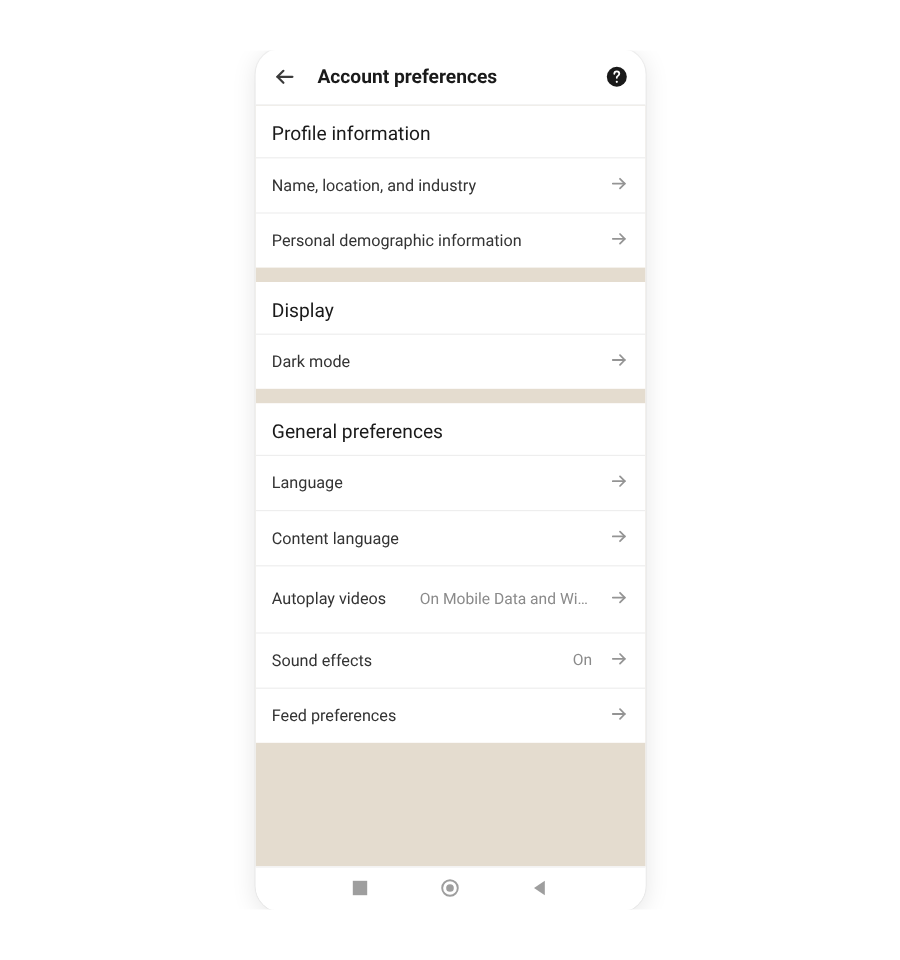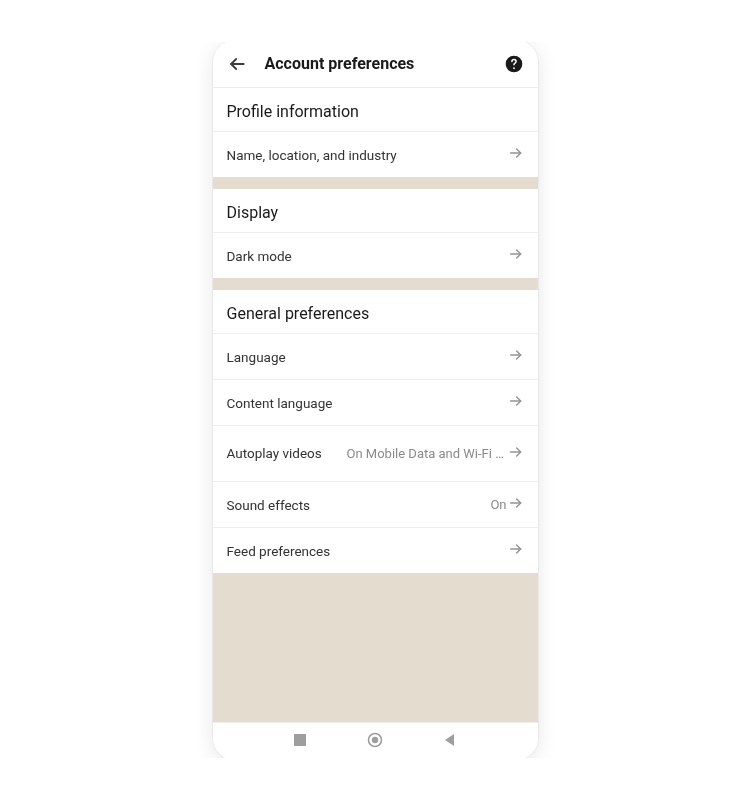--- a/index.html
+++ b/index.html
@@ -72,21 +72,21 @@
       font-size: 16px;
       font-weight: 400;
       color: #1a1a1a;
     }
     .row {
       display: flex;
       align-items: center;
       padding: 0 14px;
       min-height: 46px;
       border-top: 1px solid #eeeeee;
-      gap: 1px;
+      gap: 14px;
     }
     .row-label {
       font-size: 13.5px;
       color: #333333;
       flex-shrink: 0;
     }
     .row-label.wrap {
       max-width: 120px;
       line-height: 1.3;
       text-align: right;
@@ -156,20 +156,30 @@
           <span class="row-label">Name, location, and industry</span>
           <span class="row-spacer"></span>
           <span class="row-arrow">
             <svg width="16" height="16" viewBox="0 0 24 24" fill="none" stroke="currentColor" stroke-width="2.2" stroke-linecap="round" stroke-linejoin="round">
                 <line x1="4" y1="12" x2="19" y2="12"></line>
                 <polyline points="13 6 19 12 13 18"></polyline>
               </svg>
           </span>
         </div>
 
+        <div class="row">
+          <span class="row-label">Personal demographic information</span>
+          <span class="row-spacer"></span>
+          <span class="row-arrow">
+            <svg width="16" height="16" viewBox="0 0 24 24" fill="none" stroke="currentColor" stroke-width="2.2" stroke-linecap="round" stroke-linejoin="round">
+                <line x1="4" y1="12" x2="19" y2="12"></line>
+                <polyline points="13 6 19 12 13 18"></polyline>
+              </svg>
+          </span>
+        </div>
 
       </div>
 
       <div class="section">
         <div class="section-header">Display</div>
 
         <div class="row">
           <span class="row-label">Dark mode</span>
           <span class="row-spacer"></span>
           <span class="row-arrow">

